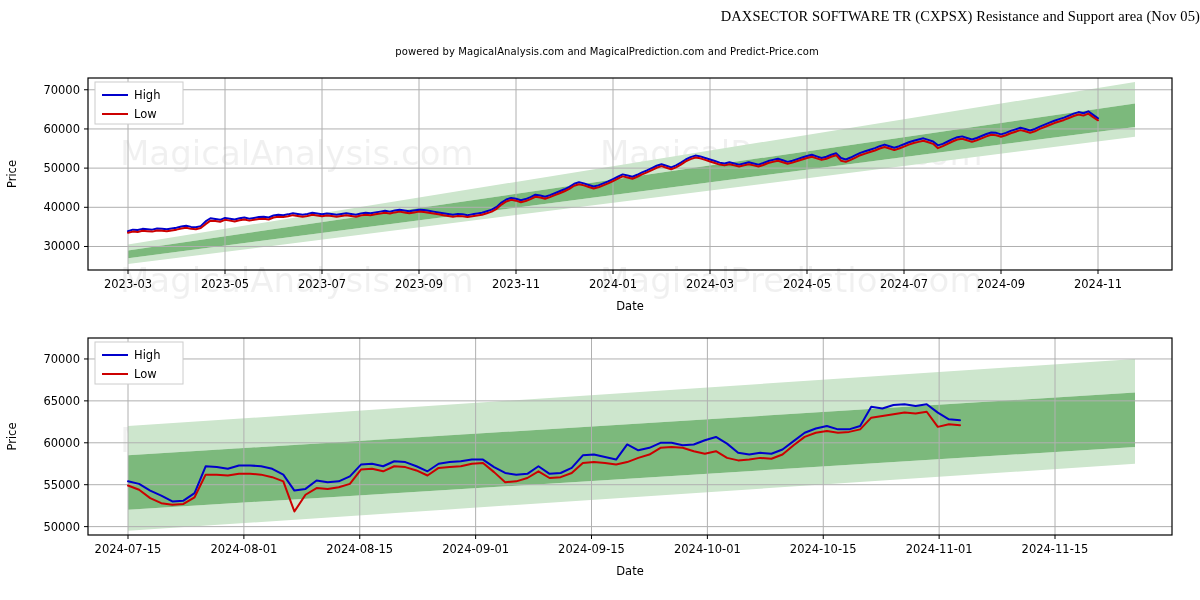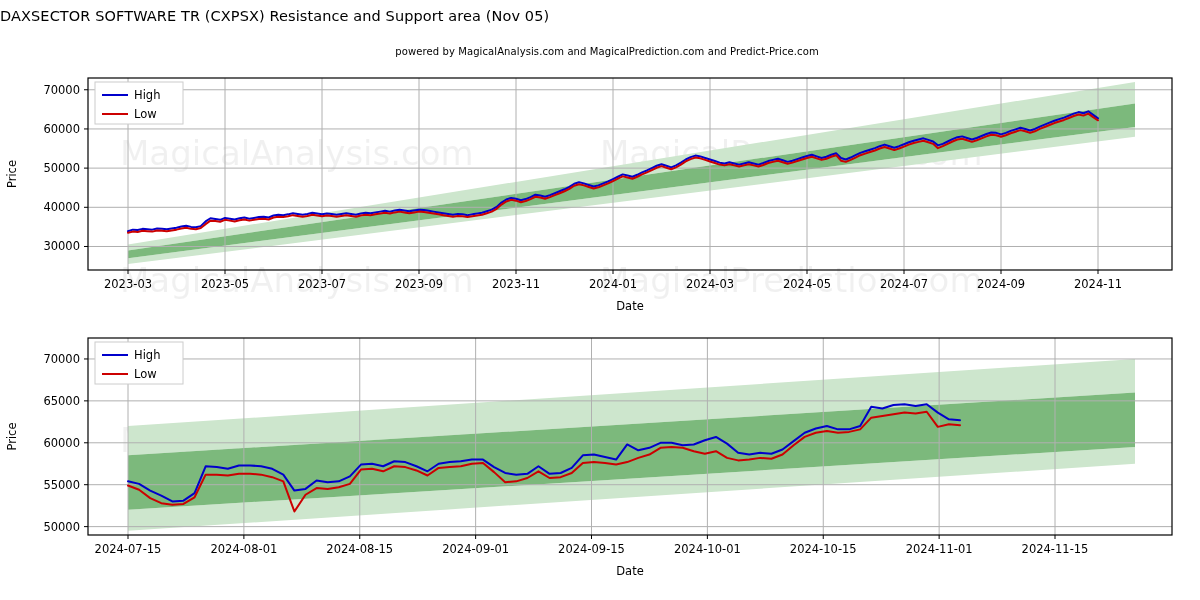--- a/index.html
+++ b/index.html
@@ -1,18 +1,18 @@
 <!DOCTYPE html>
 <html><head>
 <meta charset="utf-8">
 <style>
   html,body{margin:0;padding:0;background:#ffffff;}
   body{width:1200px;height:600px;font-family:"DejaVu Sans","Liberation Sans",sans-serif;overflow:hidden;}
   .page{position:relative;width:1200px;height:600px;background:#fff;}
-  .title{position:absolute;left:0;top:8px;width:1200px;text-align:left;font-size:14.5px;color:#000;letter-spacing:.1px;}
+  .title{position:absolute;left:0;top:8px;width:1200px;text-align:right;font-size:14.5px;color:#000;letter-spacing:.1px;font-family:Liberation Serif, serif;}
   .subtitle{position:absolute;left:0;top:46px;width:1200px;text-align:center;font-size:10px;color:#000;letter-spacing:.1px;padding-left:7px;}
   .chart-wrap{position:absolute;left:0;}
   svg{display:block;}
   .axis-label{font-size:11.5px;fill:#000;}
   .tick-label{font-size:11.5px;fill:#000;}
   .legend-box{fill:#ffffff;stroke:#cccccc;stroke-width:1;}
   .legend-text{font-size:11.5px;fill:#000;}
   .wm{font-size:34px;fill:#000;opacity:0.055;font-family:"DejaVu Sans","Liberation Sans",sans-serif;}
   .grid{stroke:#b0b0b0;stroke-width:1;}
   .frame{fill:none;stroke:#000000;stroke-width:1.2;}

